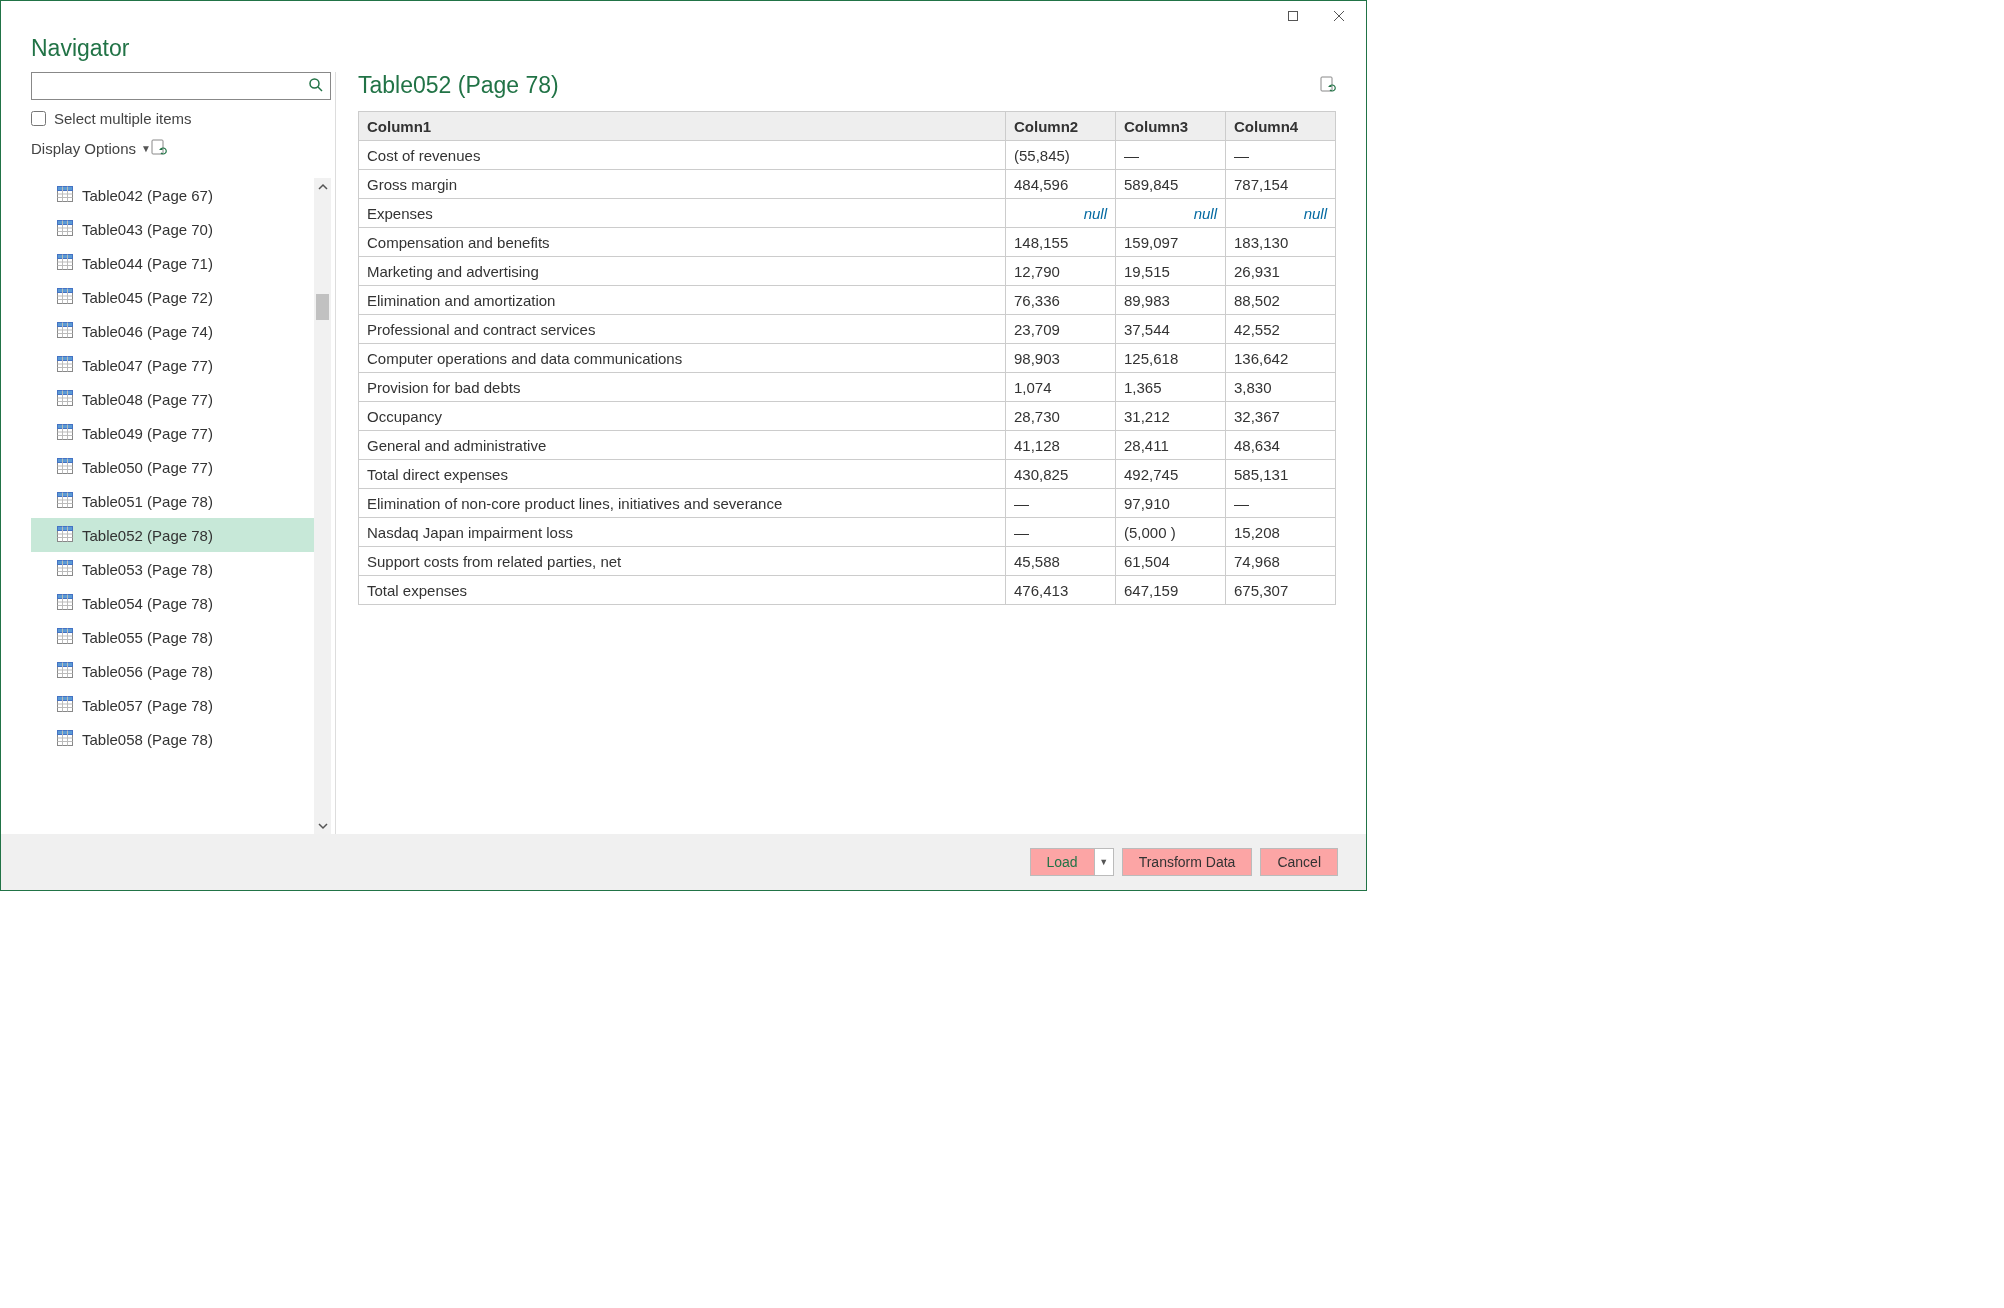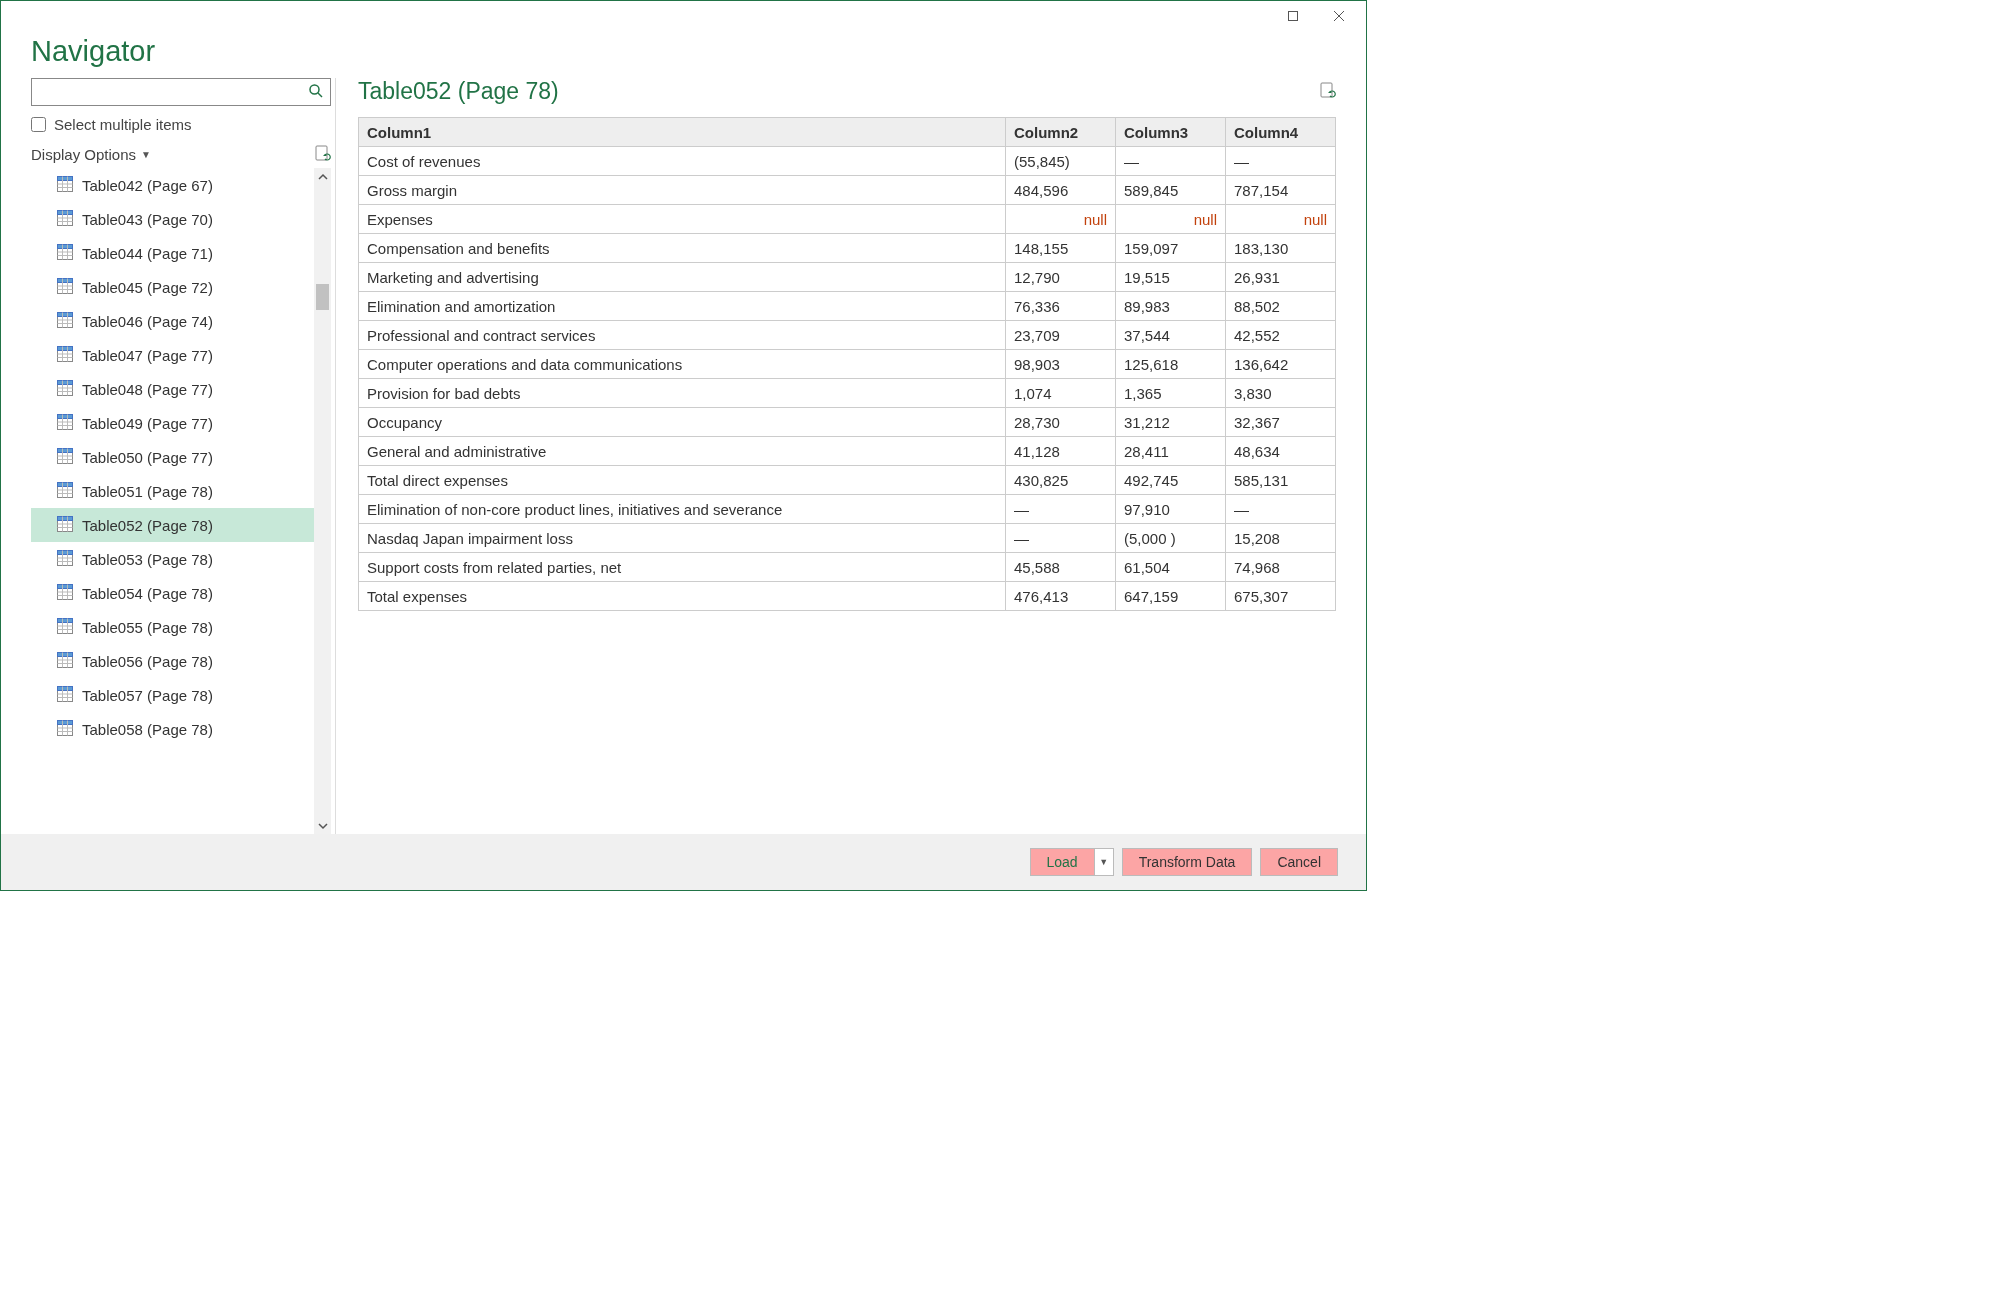--- a/index.html
+++ b/index.html
@@ -28,21 +28,21 @@
   display: flex;
   align-items: center;
   justify-content: center;
   color: #555;
 }
 .titlebar .win-btn svg { width: 10px; height: 10px; }
 .header {
   padding: 4px 30px 10px 30px;
 }
 .header-title {
-  font-size: 29px;
+  font-size: 23px;
   font-weight: 400;
   color: #217346;
 }
 .main {
   flex: 1;
   display: flex;
   padding: 0 30px 0 30px;
   min-height: 0;
 }
 .left-pane {
@@ -79,22 +79,22 @@
   font-size: 15px;
   color: #444;
 }
 .check-row input[type="checkbox"] {
   width: 15px;
   height: 15px;
 }
 .display-row {
   display: flex;
   align-items: center;
-  justify-content: space-between;
-  margin-bottom: 4px;
+  justify-content: flex-start;
+  margin-bottom: 20px;
   font-size: 15px;
   color: #444;
 }
 .display-row .left { display: flex; align-items: center; gap: 5px; }
 .display-row .caret-down { font-size: 10px; color: #555; }
 .display-row .refresh-icon { color: #217346; }
 .tree-container {
   flex: 1;
   display: flex;
   min-height: 0;
@@ -176,21 +176,22 @@
   padding: 4px 8px;
   text-align: left;
   height: 29px;
 }
 table.data th {
   background: #eee;
   font-weight: 600;
   color: #333;
 }
 table.data .null {
-  color: #c2410c;
+  font-style: italic;
+  color: #0369a1;
   text-align: right;
 }
 .footer {
   height: 56px;
   background: #f0f0f0;
   display: flex;
   align-items: center;
   justify-content: flex-end;
   gap: 8px;
   padding: 0 28px;

